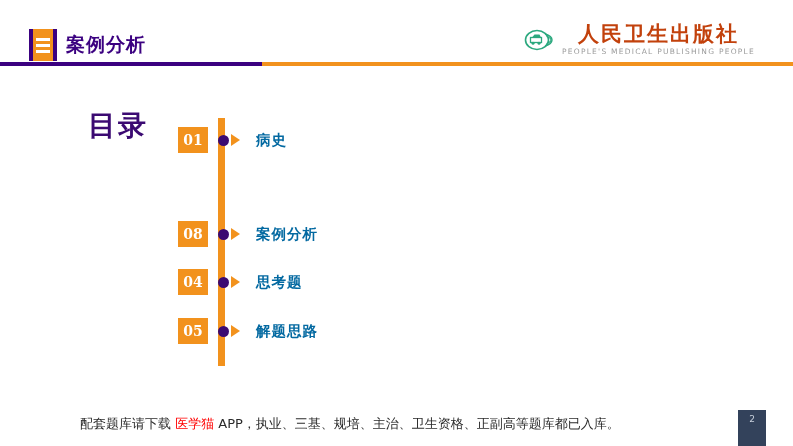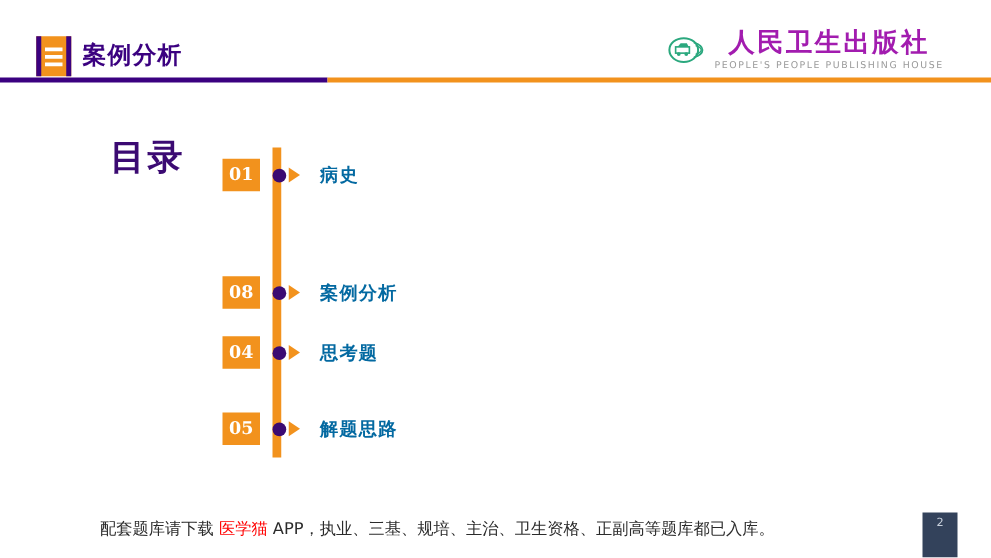--- a/index.html
+++ b/index.html
@@ -78,21 +78,21 @@
   }
   .logo-text-wrap {
     display: flex;
     flex-direction: column;
     align-items: center;
   }
   .logo-cn {
     font-family: "DejaVu Serif", "Liberation Serif", serif;
     font-size: 21px;
     font-weight: bold;
-    color: #a21caf;
+    color: #c2410c;
     letter-spacing: 2px;
     line-height: 23px;
     white-space: nowrap;
   }
   .logo-en {
     font-size: 7.5px;
     color: #9a9a9a;
     letter-spacing: 1.25px;
     line-height: 11px;
     white-space: nowrap;
@@ -217,21 +217,21 @@
         <rect x="6.5" y="11.5" width="11" height="5" fill="none" stroke="#2BA87E" stroke-width="1.3"></rect>
         <path d="M8 11.5 L10.5 8.5 L15.5 8.5 L17 11.5 Z" fill="#2BA87E"></path>
         <circle cx="9" cy="17.2" r="1.5" fill="#2BA87E"></circle>
         <circle cx="15" cy="17.2" r="1.5" fill="#2BA87E"></circle>
         <path d="M21 8 C26 9.5 28 12 28 14 C28 16 26 18.5 21 20" fill="none" stroke="#2BA87E" stroke-width="1.4"></path>
         <path d="M22.5 10.5 C26 11.6 27 12.8 27 14 C27 15.2 26 16.4 22.5 17.5" fill="none" stroke="#2BA87E" stroke-width="1.2"></path>
       </svg>
     </div>
     <div class="logo-text-wrap">
       <div class="logo-cn">人民卫生出版社</div>
-      <div class="logo-en">PEOPLE'S PEOPLE PUBLISHING HOUSE</div>
+      <div class="logo-en">PEOPLE'S MEDICAL PUBLISHING PEOPLE</div>
     </div>
   </div>
 </div>
 
 <div class="toc-title">目录</div>
 <div class="timeline-bar"></div>
 
 <div class="toc-list">
 
   <div class="toc-item" style="top:127px">
@@ -249,21 +249,21 @@
     <div class="toc-label">案例分析</div>
   </div>
 
   <div class="toc-item" style="top:269px">
     <div class="toc-num">04</div>
     <div class="toc-dot"></div>
     <div class="toc-tri"></div>
     <div class="toc-label">思考题</div>
   </div>
 
-  <div class="toc-item" style="top:330px">
+  <div class="toc-item" style="top:318px">
     <div class="toc-num">05</div>
     <div class="toc-dot"></div>
     <div class="toc-tri"></div>
     <div class="toc-label">解题思路</div>
   </div>
 
 </div>
 
 <div class="footer-text">
   <span>配套题库请下载 </span><span class="footer-brand">医学猫</span><span> APP，执业、三基、规培、主治、卫生资格、正副高等题库都已入库。</span>

